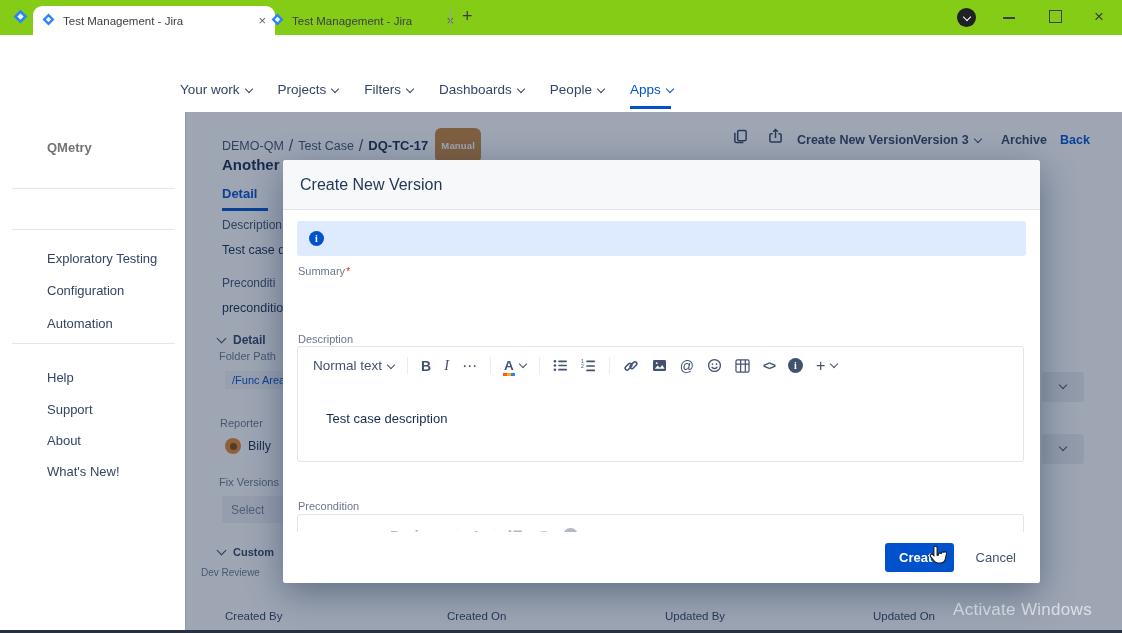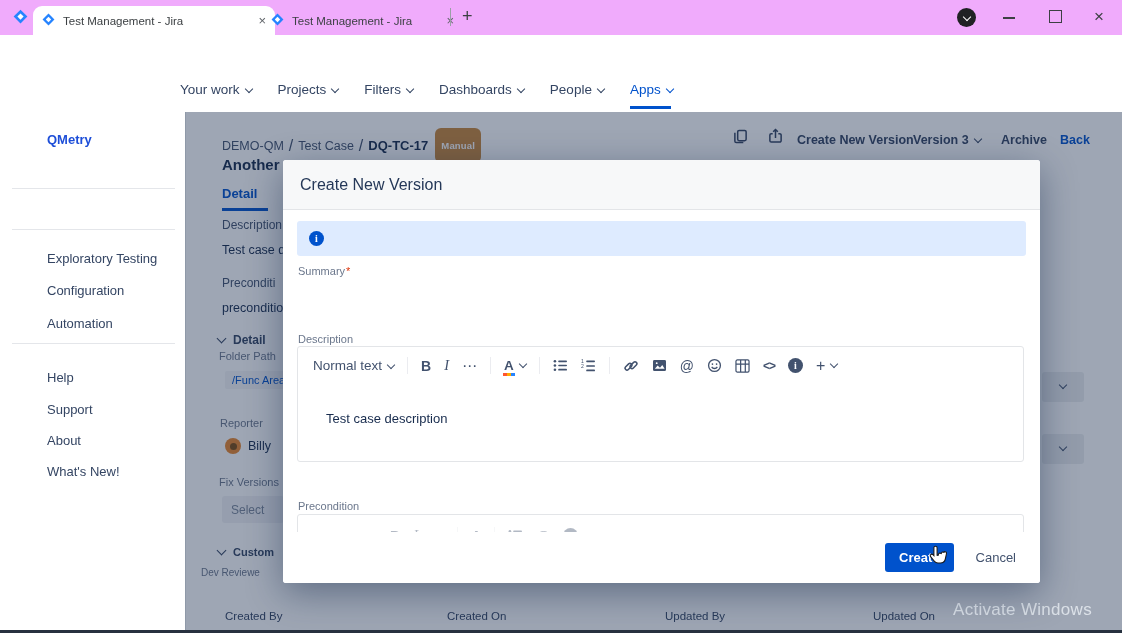--- a/index.html
+++ b/index.html
@@ -4,21 +4,21 @@
 <style>
   html,body{margin:0;padding:0}
   body{width:1122px;height:633px;position:relative;overflow:hidden;background:#fff;
        font-family:"Liberation Sans","DejaVu Sans",sans-serif;-webkit-font-smoothing:antialiased}
   .abs{position:absolute}
   .row{display:flex;align-items:center}
   
   .chev{display:inline-block;width:6px;height:6px;border-right:1.6px solid currentColor;border-bottom:1.6px solid currentColor;transform:rotate(45deg);margin-left:6px;position:relative;top:-2px}
   .chev.sm{width:5px;height:5px}
   
-  #tabstrip{left:0;top:0;width:1122px;height:35px;background:#f0abfc}
+  #tabstrip{left:0;top:0;width:1122px;height:35px;background:#84cc16}
   .tab{height:29px;border-radius:9px 9px 0 0;display:flex;align-items:center;padding:0 9px;gap:8px}
   .tab.active{background:#fff}
   .tab-title{font-size:11.5px;color:#3c4043;flex:1;overflow:hidden;white-space:nowrap}
   .tab-close{font-size:13px;color:#5f6368;cursor:pointer;line-height:1}
   #urlrow{left:0;top:35px;width:1122px;height:32px;background:#fff;border-bottom:1px solid #e3e5e8}
   #urlpill{left:74px;top:39px;width:846px;height:25px;background:#f1f3f4;border-radius:13px;display:flex;align-items:center;padding:0 12px;gap:8px;box-sizing:border-box}
   #urltext{font-size:12px;color:#202124;flex:1;overflow:hidden;white-space:nowrap}
   .ext-circ{width:19px;height:19px;border:1.6px solid #5f6368;border-radius:50%;display:flex;align-items:center;justify-content:center;font-size:9px;color:#5f6368;font-weight:bold;box-sizing:border-box}
   #wavatar{width:21px;height:21px;border-radius:50%;background:#c2255c;color:#fff;font-size:10px;font-weight:bold;display:flex;align-items:center;justify-content:center}
   .winctl{color:#3c4043;font-size:15px}
@@ -202,21 +202,21 @@
   <span class="abs" style="left:995px;top:83px"><svg width="16" height="17" viewBox="0 0 16 16">
         <path d="M8 1.5a4.5 4.5 0 0 0-4.5 4.5v3.2L2 11.5h12L12.5 9.2V6A4.5 4.5 0 0 0 8 1.5z" fill="#344563"></path>
         <path d="M6.3 13a1.8 1.8 0 0 0 3.4 0z" fill="#344563"></path>
       </svg></span>
   <span class="abs circ-help" style="left:1024px;top:82px">?</span>
   <span class="abs gear-glyph" style="left:1052px;top:81px">⚙</span>
   <span class="abs" id="b-avatar" style="left:1082px;top:79px">B</span>
 </div>
 
 <div class="abs" id="sidebar">
-  <span class="abs" style="left:47px;top:20px;font-size:13px;font-weight:bold;color:#1d4ed8">QMetry</span>
+  <span class="abs" style="left:47px;top:28px;font-size:13px;font-weight:bold;color:#737373">QMetry</span>
   <div class="side-divider" style="top:76px"></div>
   <div class="side-divider" style="top:117px"></div>
   <span class="abs side-item" style="left:47px;top:139px">Exploratory Testing</span>
   <span class="abs side-item" style="left:47px;top:171px">Configuration</span>
   <span class="abs side-item" style="left:47px;top:204px">Automation</span>
   <div class="side-divider" style="top:231px"></div>
   <span class="abs side-item" style="left:47px;top:258px">Help</span>
   <span class="abs side-item" style="left:47px;top:290px">Support</span>
   <span class="abs side-item" style="left:47px;top:321px">About</span>
   <span class="abs side-item" style="left:47px;top:352px">What's New!</span>

